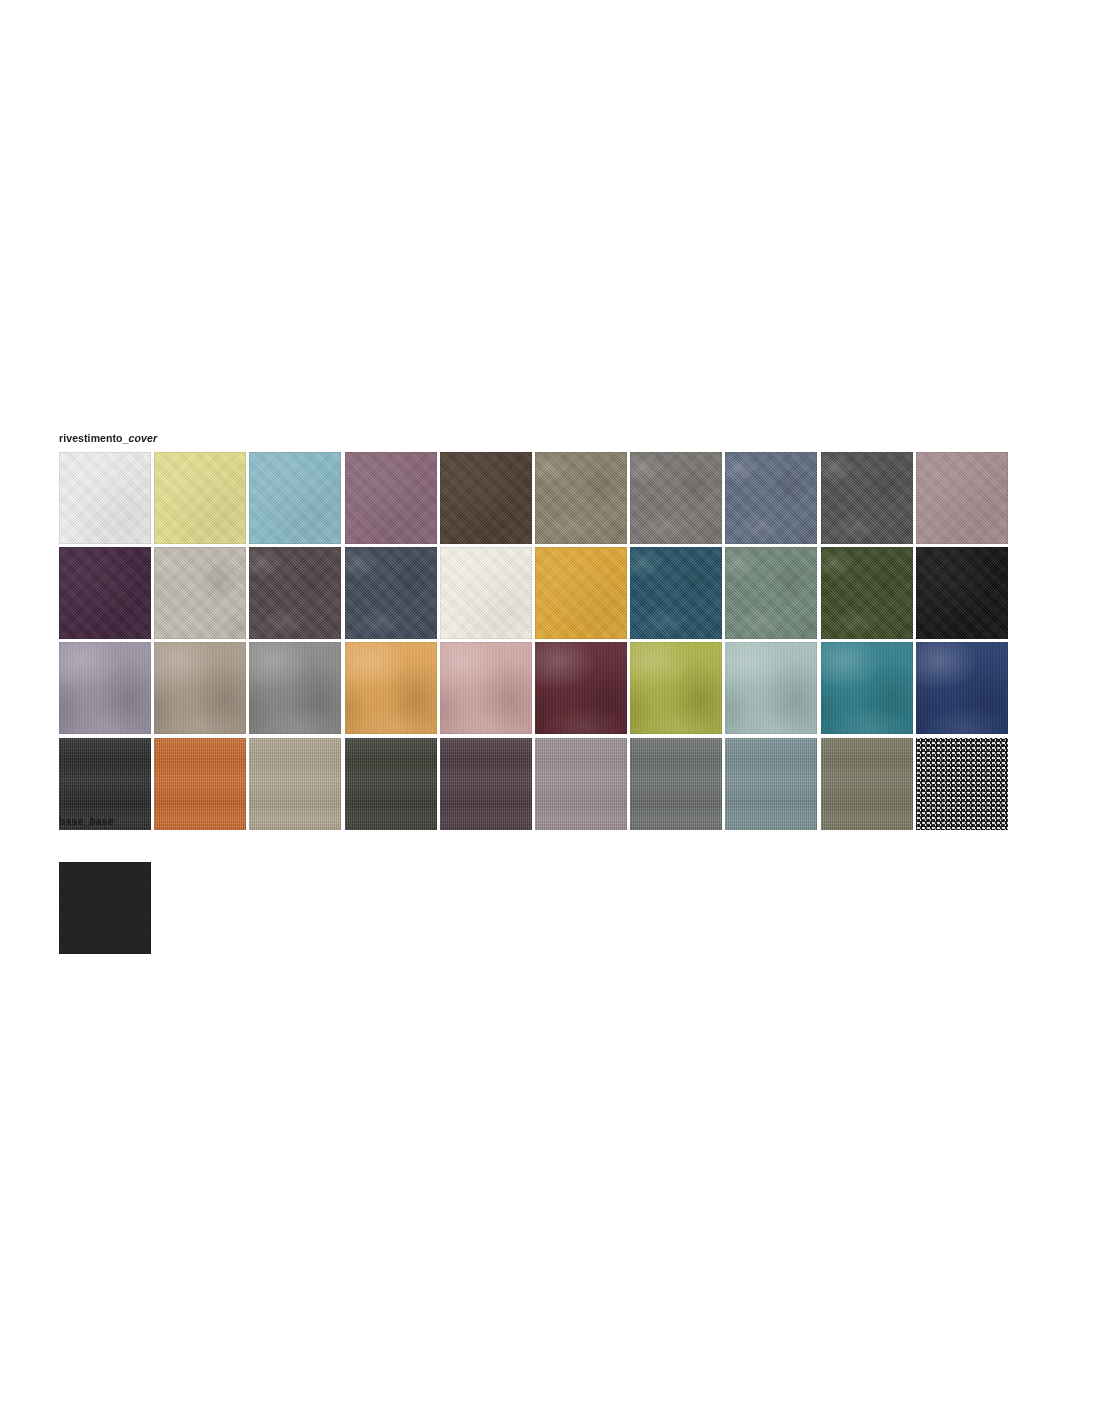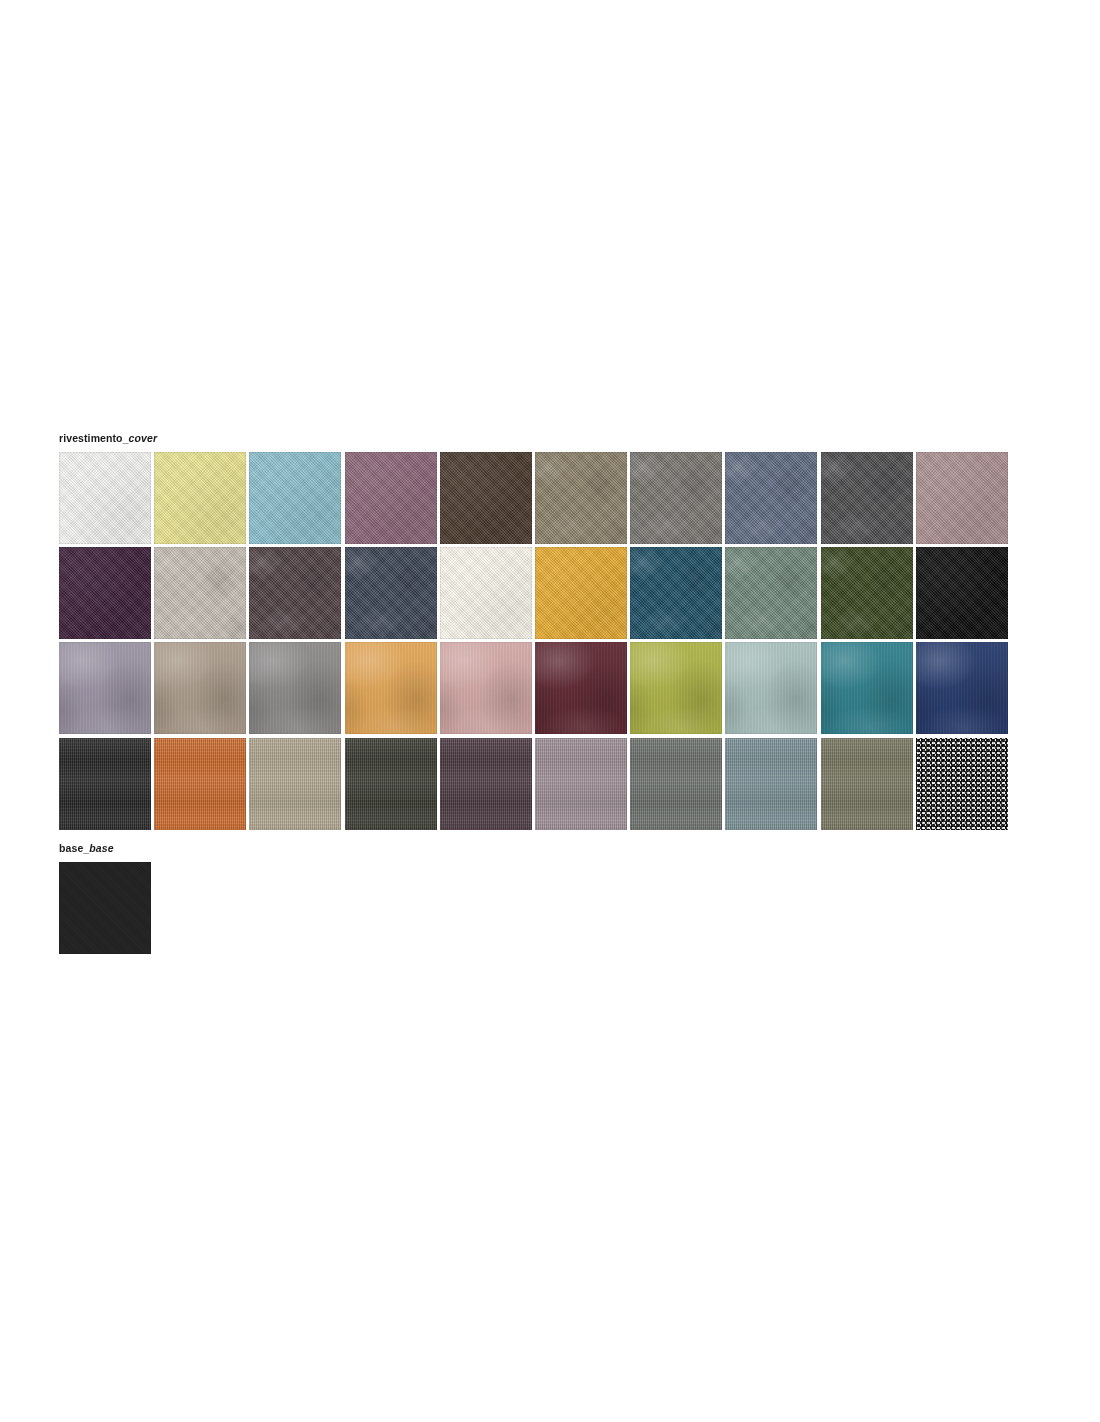--- a/index.html
+++ b/index.html
@@ -31,21 +31,21 @@
     letter-spacing: 0.1px;
     white-space: nowrap;
     line-height: 1;
   }
   .group-label .lbl-it {
     font-style: italic;
     font-weight: 700;
   }
 
   #cover-label { top: 433px; text-align: right; }
-  #base-label  { top: 843px; }
+  #base-label  { top: 816px; }
 
   
   .swatch-grid {
     position: absolute;
     left: 59px;
     display: grid;
     grid-template-columns: repeat(10, 92px);
     grid-auto-rows: 92px;
     column-gap: 3.2px;
     row-gap: 3.2px;

